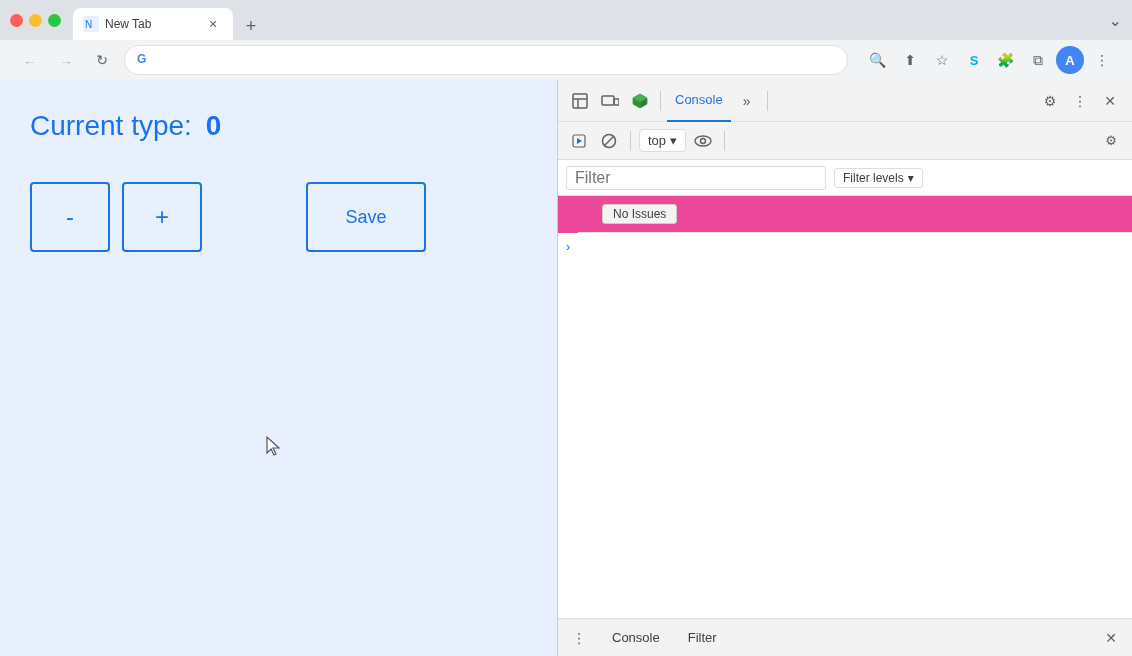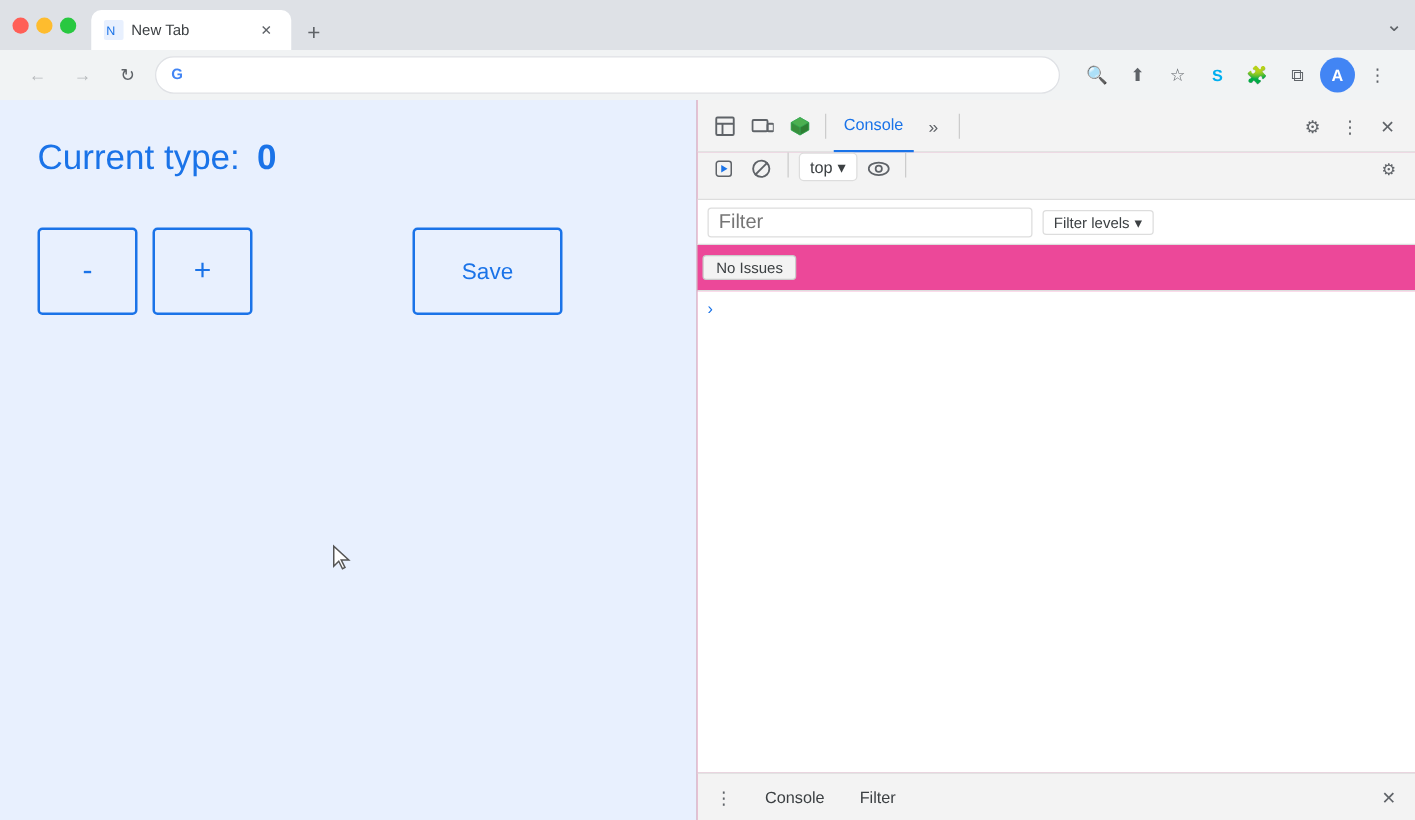--- a/index.html
+++ b/index.html
@@ -99,21 +99,21 @@
     .current-count-label span.number { font-weight: 700; color: #1a73e8; }
     .counter-buttons { display: flex; gap: 12px; align-items: center; }
     .counter-btn {
       width: 80px; height: 70px;
       border: 2px solid #1a73e8; border-radius: 4px;
       background: #e8f0fe; color: #1a73e8;
       font-size: 24px; font-weight: 300; cursor: pointer;
       display: flex; align-items: center; justify-content: center;
     }
     .save-btn {
-      margin-left: 116px;
+      margin-left: 92px;
       width: 120px; height: 70px;
       border: 2px solid #1a73e8; border-radius: 4px;
       background: #e8f0fe; color: #1a73e8;
       font-size: 18px; cursor: pointer;
       display: flex; align-items: center; justify-content: center;
     }
 
     
     .devtools-panel {
       flex: 1;
@@ -140,21 +140,21 @@
       padding: 4px 8px; font-size: 13px; color: #5f6368; cursor: pointer;
       display: flex; align-items: center; height: 42px;
     }
     .dt-tab.active {
       color: #1a73e8; border-bottom: 2px solid #1a73e8;
     }
     .dt-header-right { margin-left: auto; display: flex; align-items: center; gap: 2px; }
 
     
     .devtools-toolbar {
-      display: flex; align-items: flex-start;
+      display: flex; align-items: center;
       height: 38px; padding: 0 8px; gap: 4px;
       border-bottom: 1px solid #ddd;
       background: #f3f3f3;
     }
     .dt-toolbar-btn {
       width: 26px; height: 26px; border-radius: 4px;
       display: flex; align-items: center; justify-content: center;
       cursor: pointer; color: #5f6368; font-size: 13px;
     }
     .top-dropdown {
@@ -184,22 +184,23 @@
     }
     .default-levels {
       display: flex; align-items: center; gap: 4px;
       padding: 2px 8px; border-radius: 3px;
       cursor: pointer; font-size: 12px; color: #3c4043;
       border: 1px solid #ddd;
     }
 
     
     .no-issues-row {
-      padding: 8px 4px;
+      padding: 8px 24px;
       border-bottom: 1px solid #ddd;
+      margin-left: 20px;
     }
     .no-issues-badge {
       display: inline-flex; align-items: center;
       padding: 2px 10px; border: 1px solid #ccc; border-radius: 3px;
       font-size: 12px; color: #3c4043; background: #f3f3f3;
     }
 
     
     .console-output {
       flex: 1; padding: 4px 8px; overflow-y: auto;

